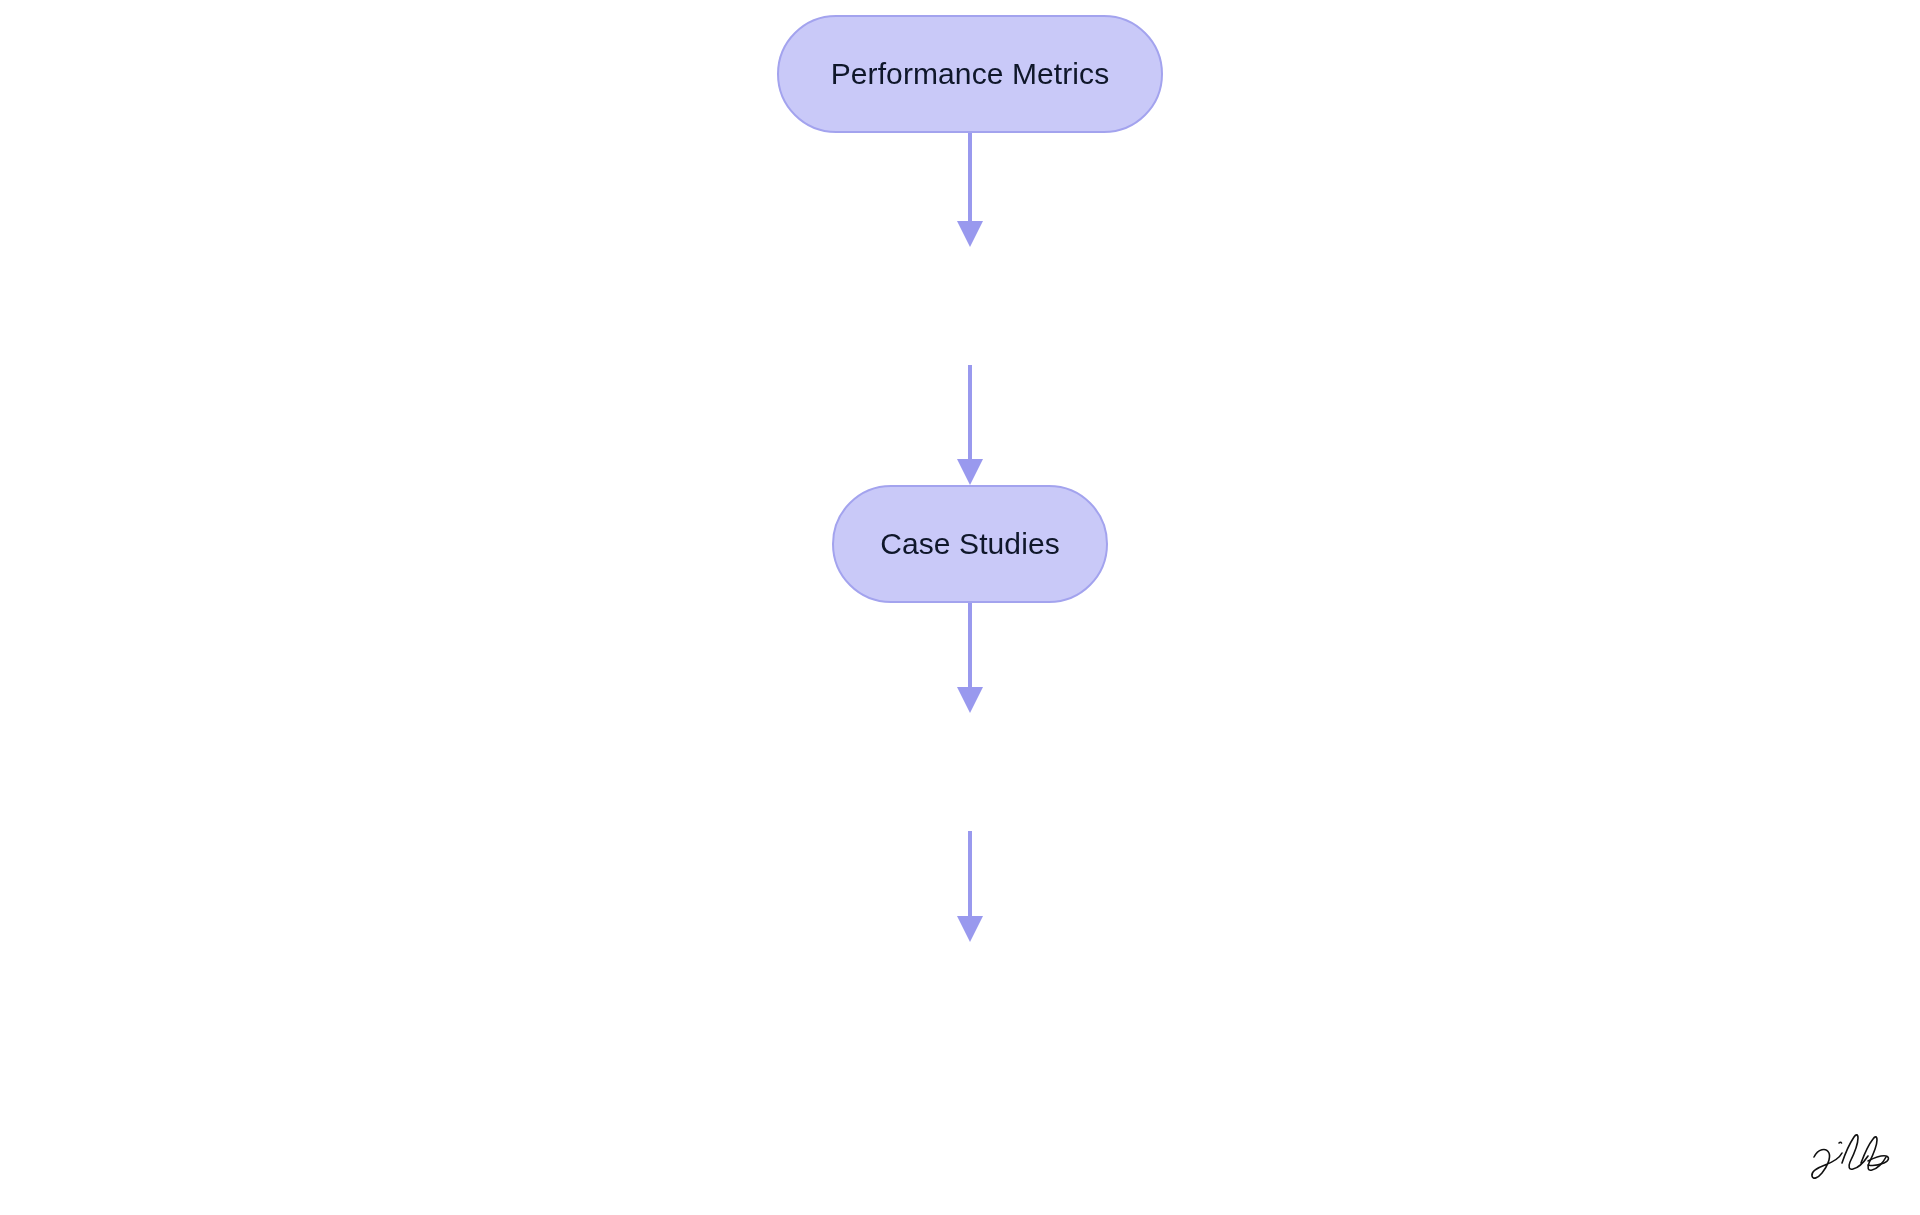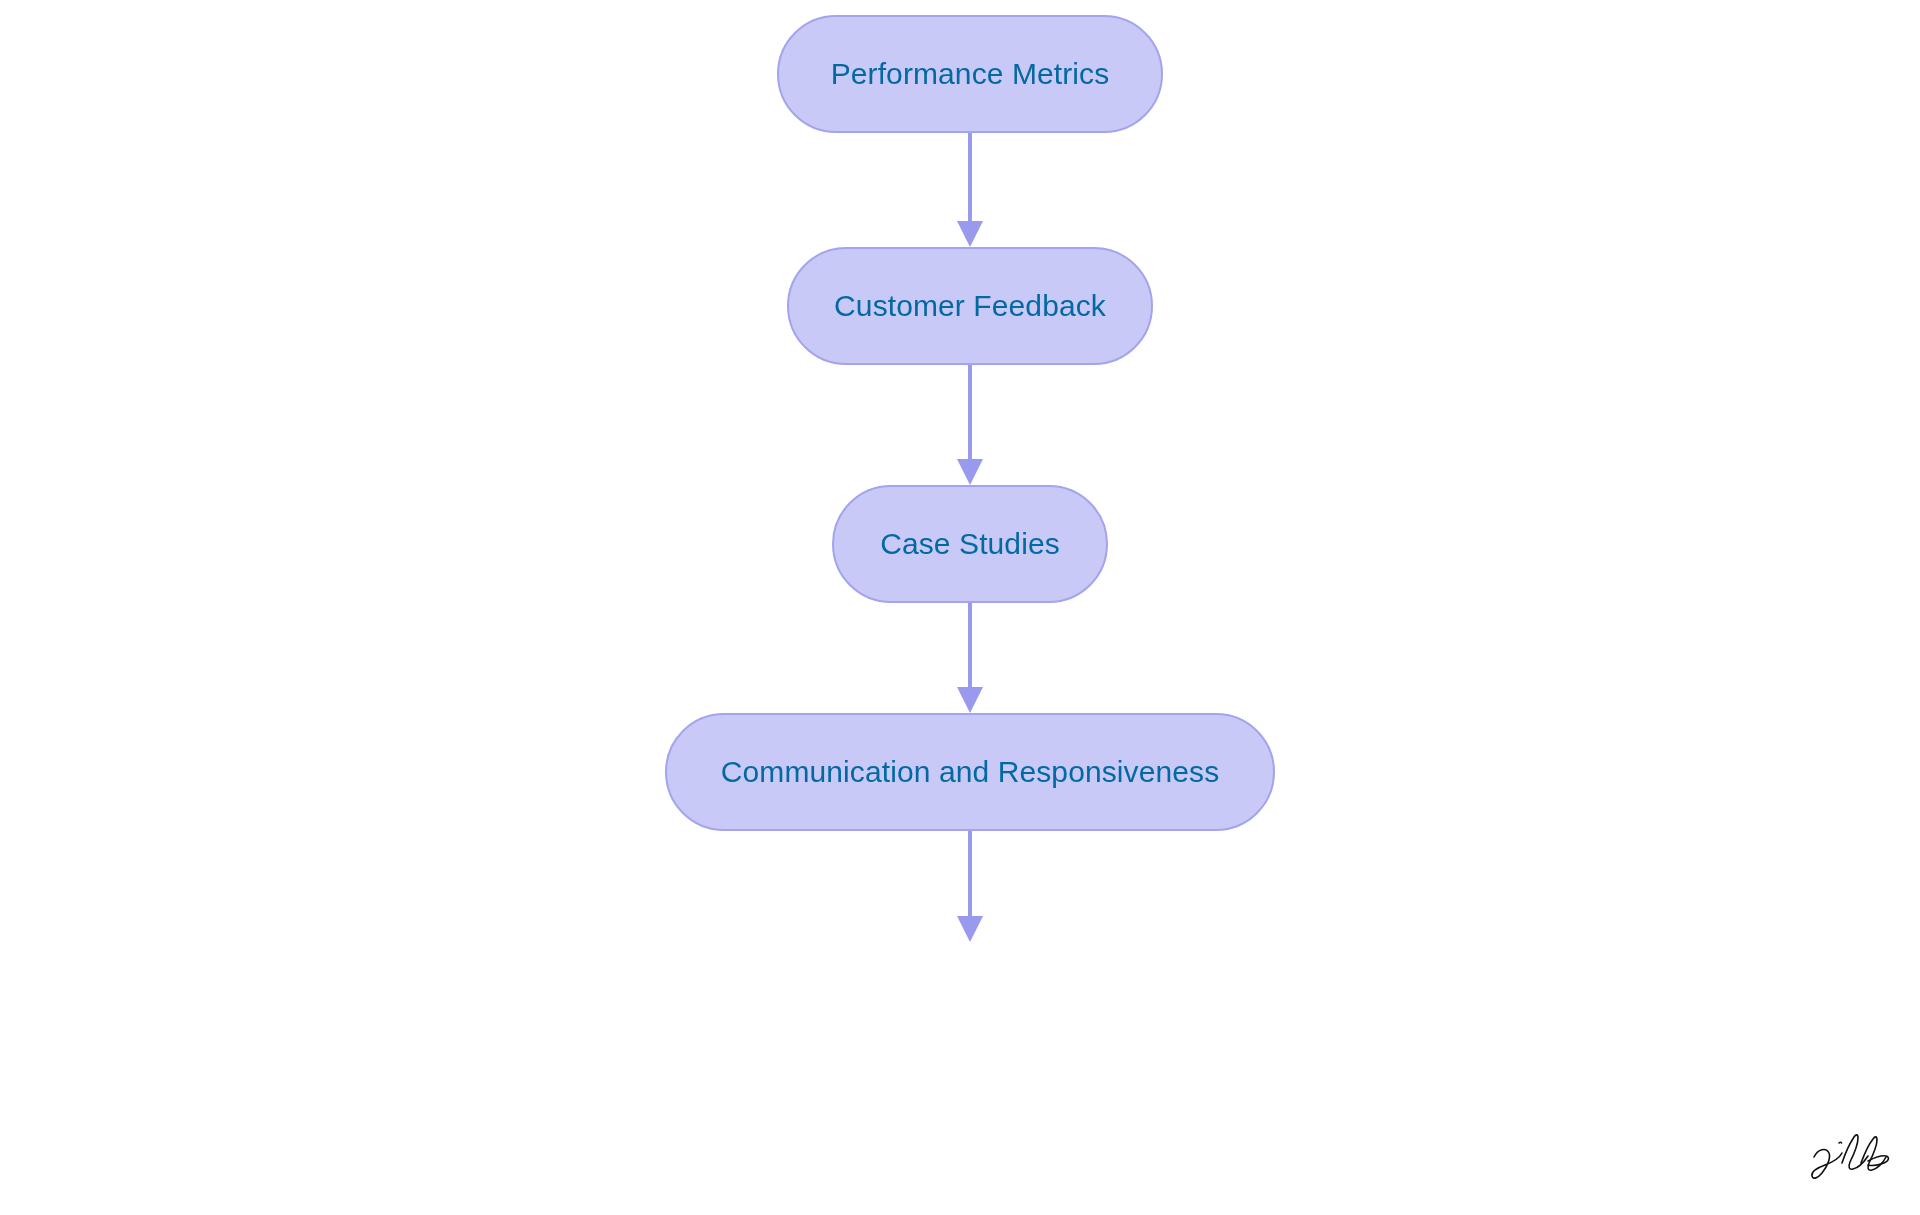--- a/index.html
+++ b/index.html
@@ -28,21 +28,21 @@
     box-sizing: border-box;
     display: flex;
     align-items: center;
     justify-content: center;
     background: #c9c9f8;
     border: 2px solid #a3a3ee;
     border-radius: 9999px;
     transform: translateX(-50%);
   }
   .node-label {
-    color: #0369a1;
+    color: #0f172a;
     font-family: "Liberation Sans", sans-serif;
     font-size: 30px;
     font-weight: 400;
     line-height: 1;
     letter-spacing: 0.1px;
     white-space: nowrap;
     text-align: center;
   }
 
   
@@ -102,41 +102,35 @@
 
   <div class="node node-0">
     <span class="node-label">Performance Metrics</span>
   </div>
 
   <div class="connector connector-0">
     <div class="connector-line"></div>
     <div class="connector-head"></div>
   </div>
 
-  <div class="node node-1">
-    <span class="node-label">Customer Feedback</span>
-  </div>
 
   <div class="connector connector-1">
     <div class="connector-line"></div>
     <div class="connector-head"></div>
   </div>
 
   <div class="node node-2">
     <span class="node-label">Case Studies</span>
   </div>
 
   <div class="connector connector-2">
     <div class="connector-line"></div>
     <div class="connector-head"></div>
   </div>
 
-  <div class="node node-3">
-    <span class="node-label">Communication and Responsiveness</span>
-  </div>
 
   <div class="connector connector-3">
     <div class="connector-line"></div>
     <div class="connector-head"></div>
   </div>
 
 
   <svg id="watermark" viewBox="0 0 86 70" xmlns="http://www.w3.org/2000/svg" aria-hidden="true">
     <g fill="none" stroke="#111111" stroke-width="1.6" stroke-linecap="round" stroke-linejoin="round">
       <path d="M8 34 C12 26, 20 24, 23 30 C25 35, 21 44, 16 50 C12 55, 7 57, 6 53 C5 49, 11 45, 19 42 C27 39, 33 36, 36 30"></path>

